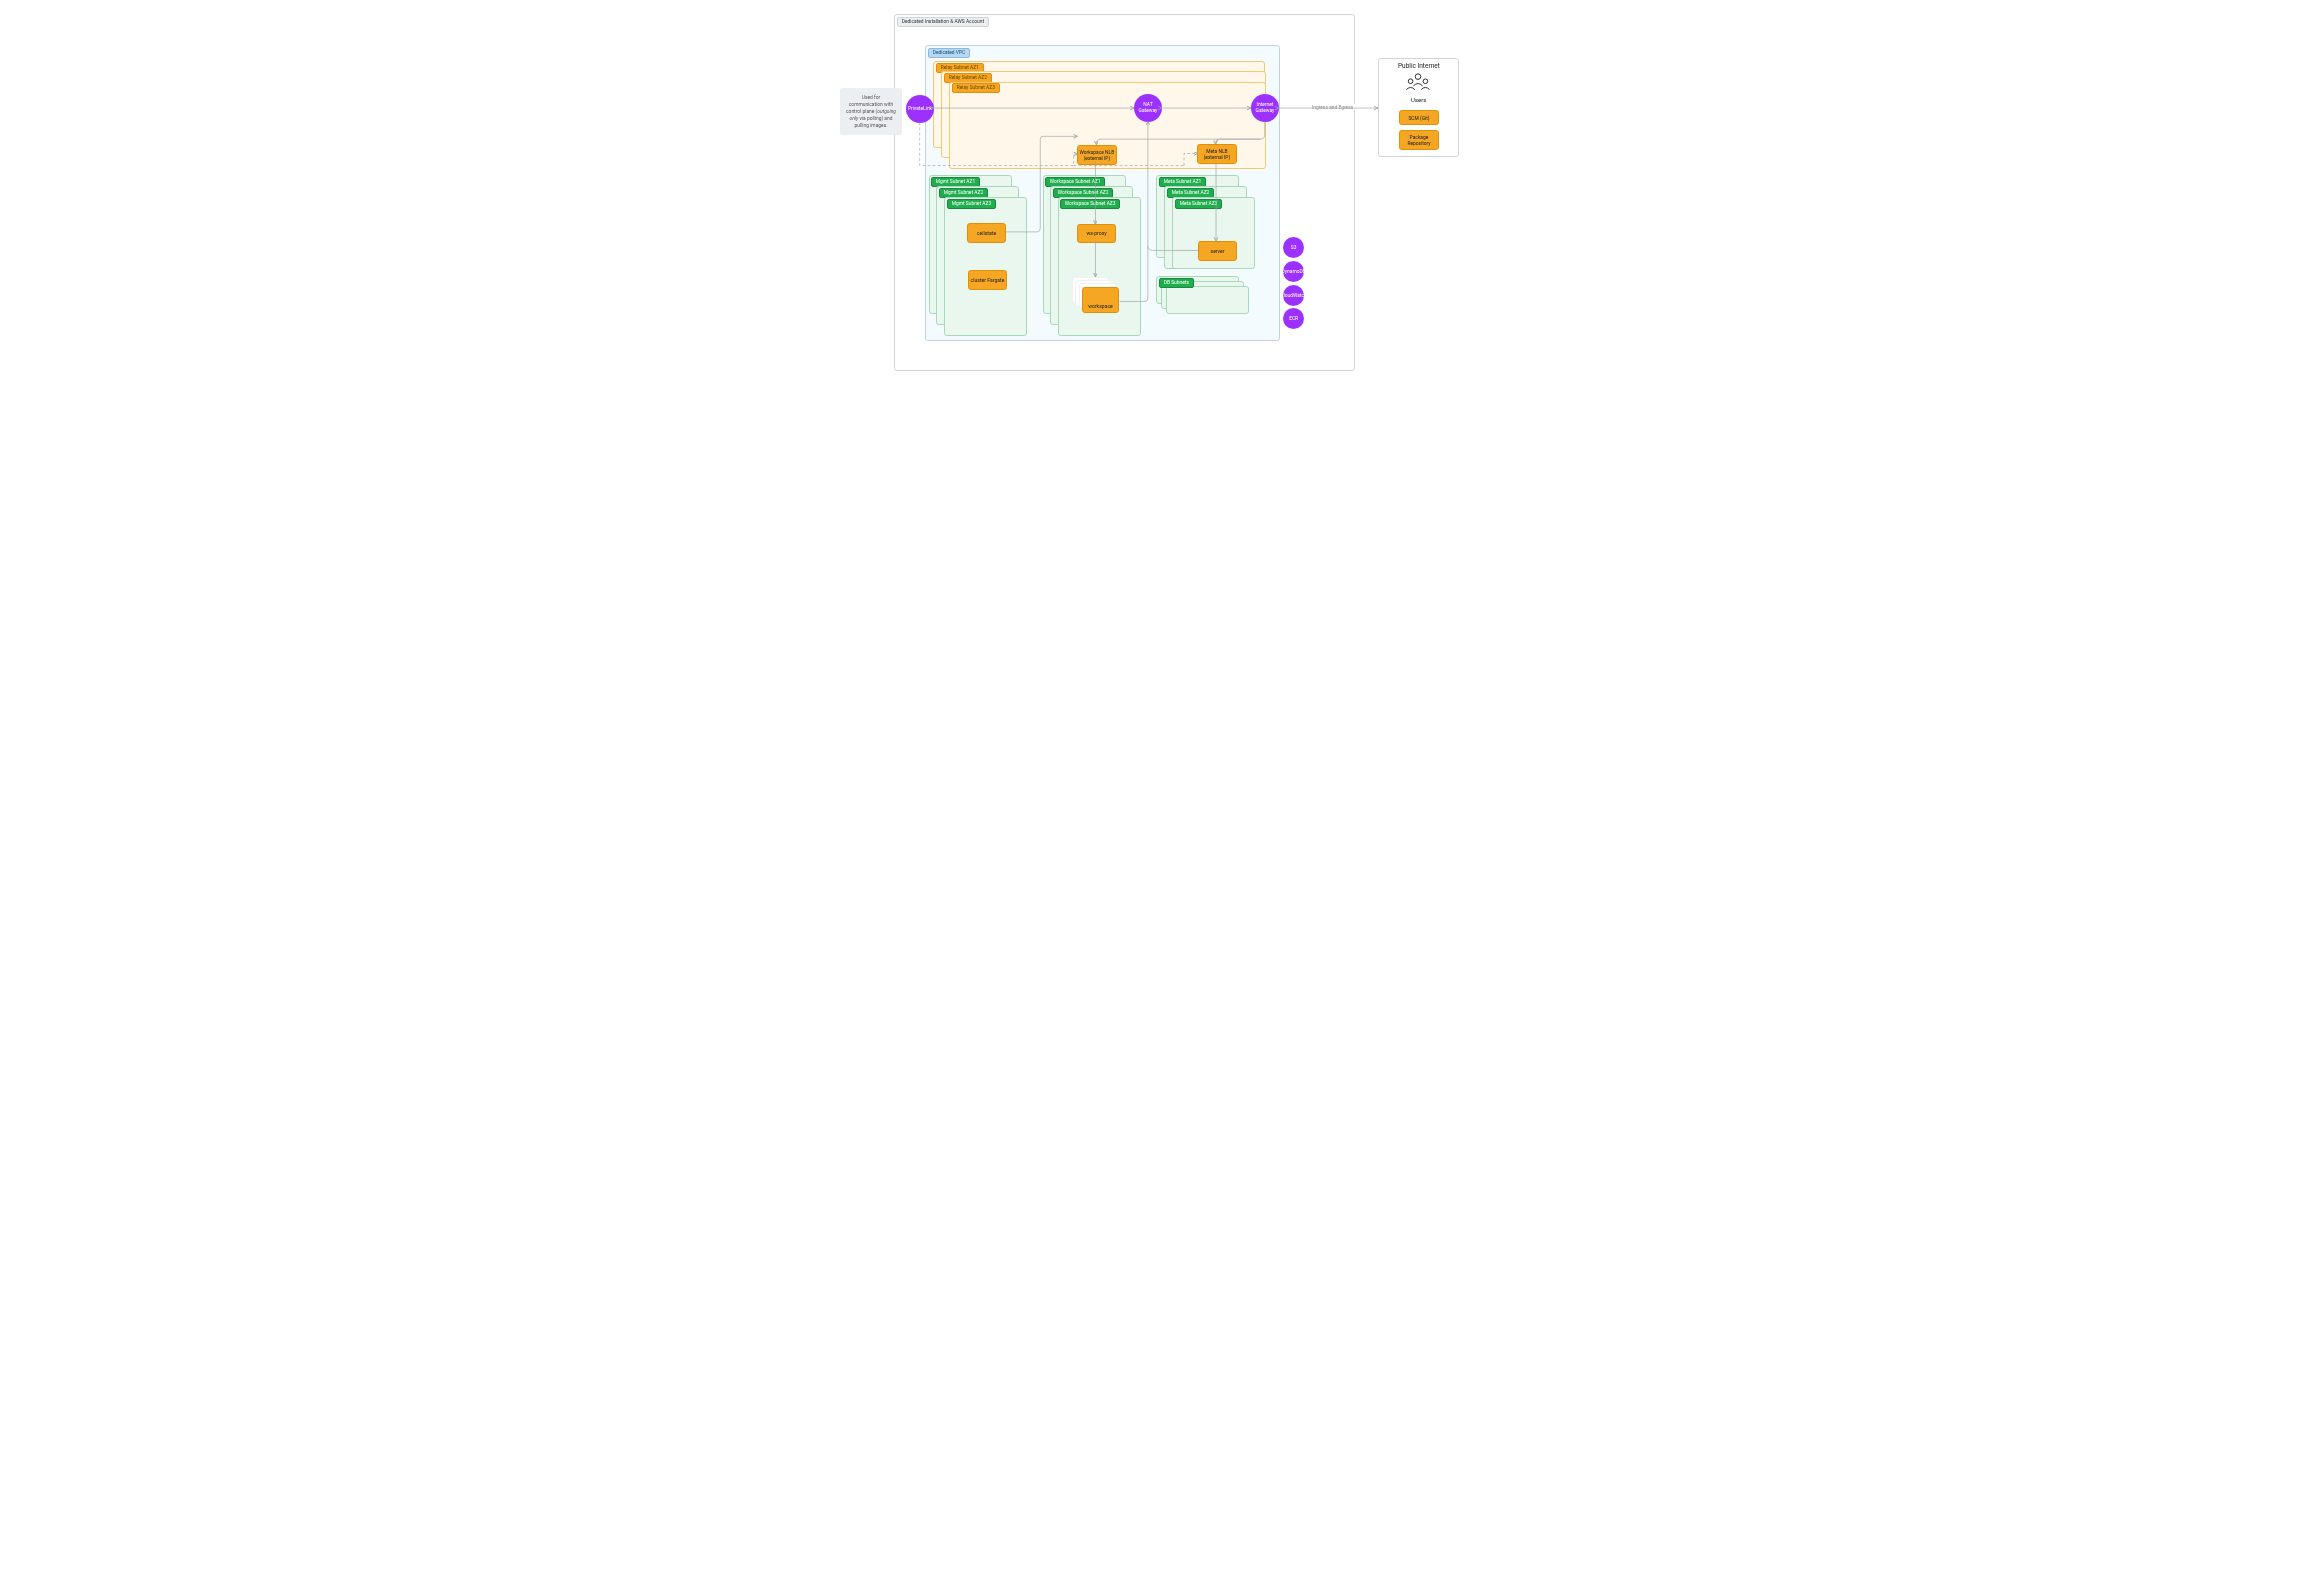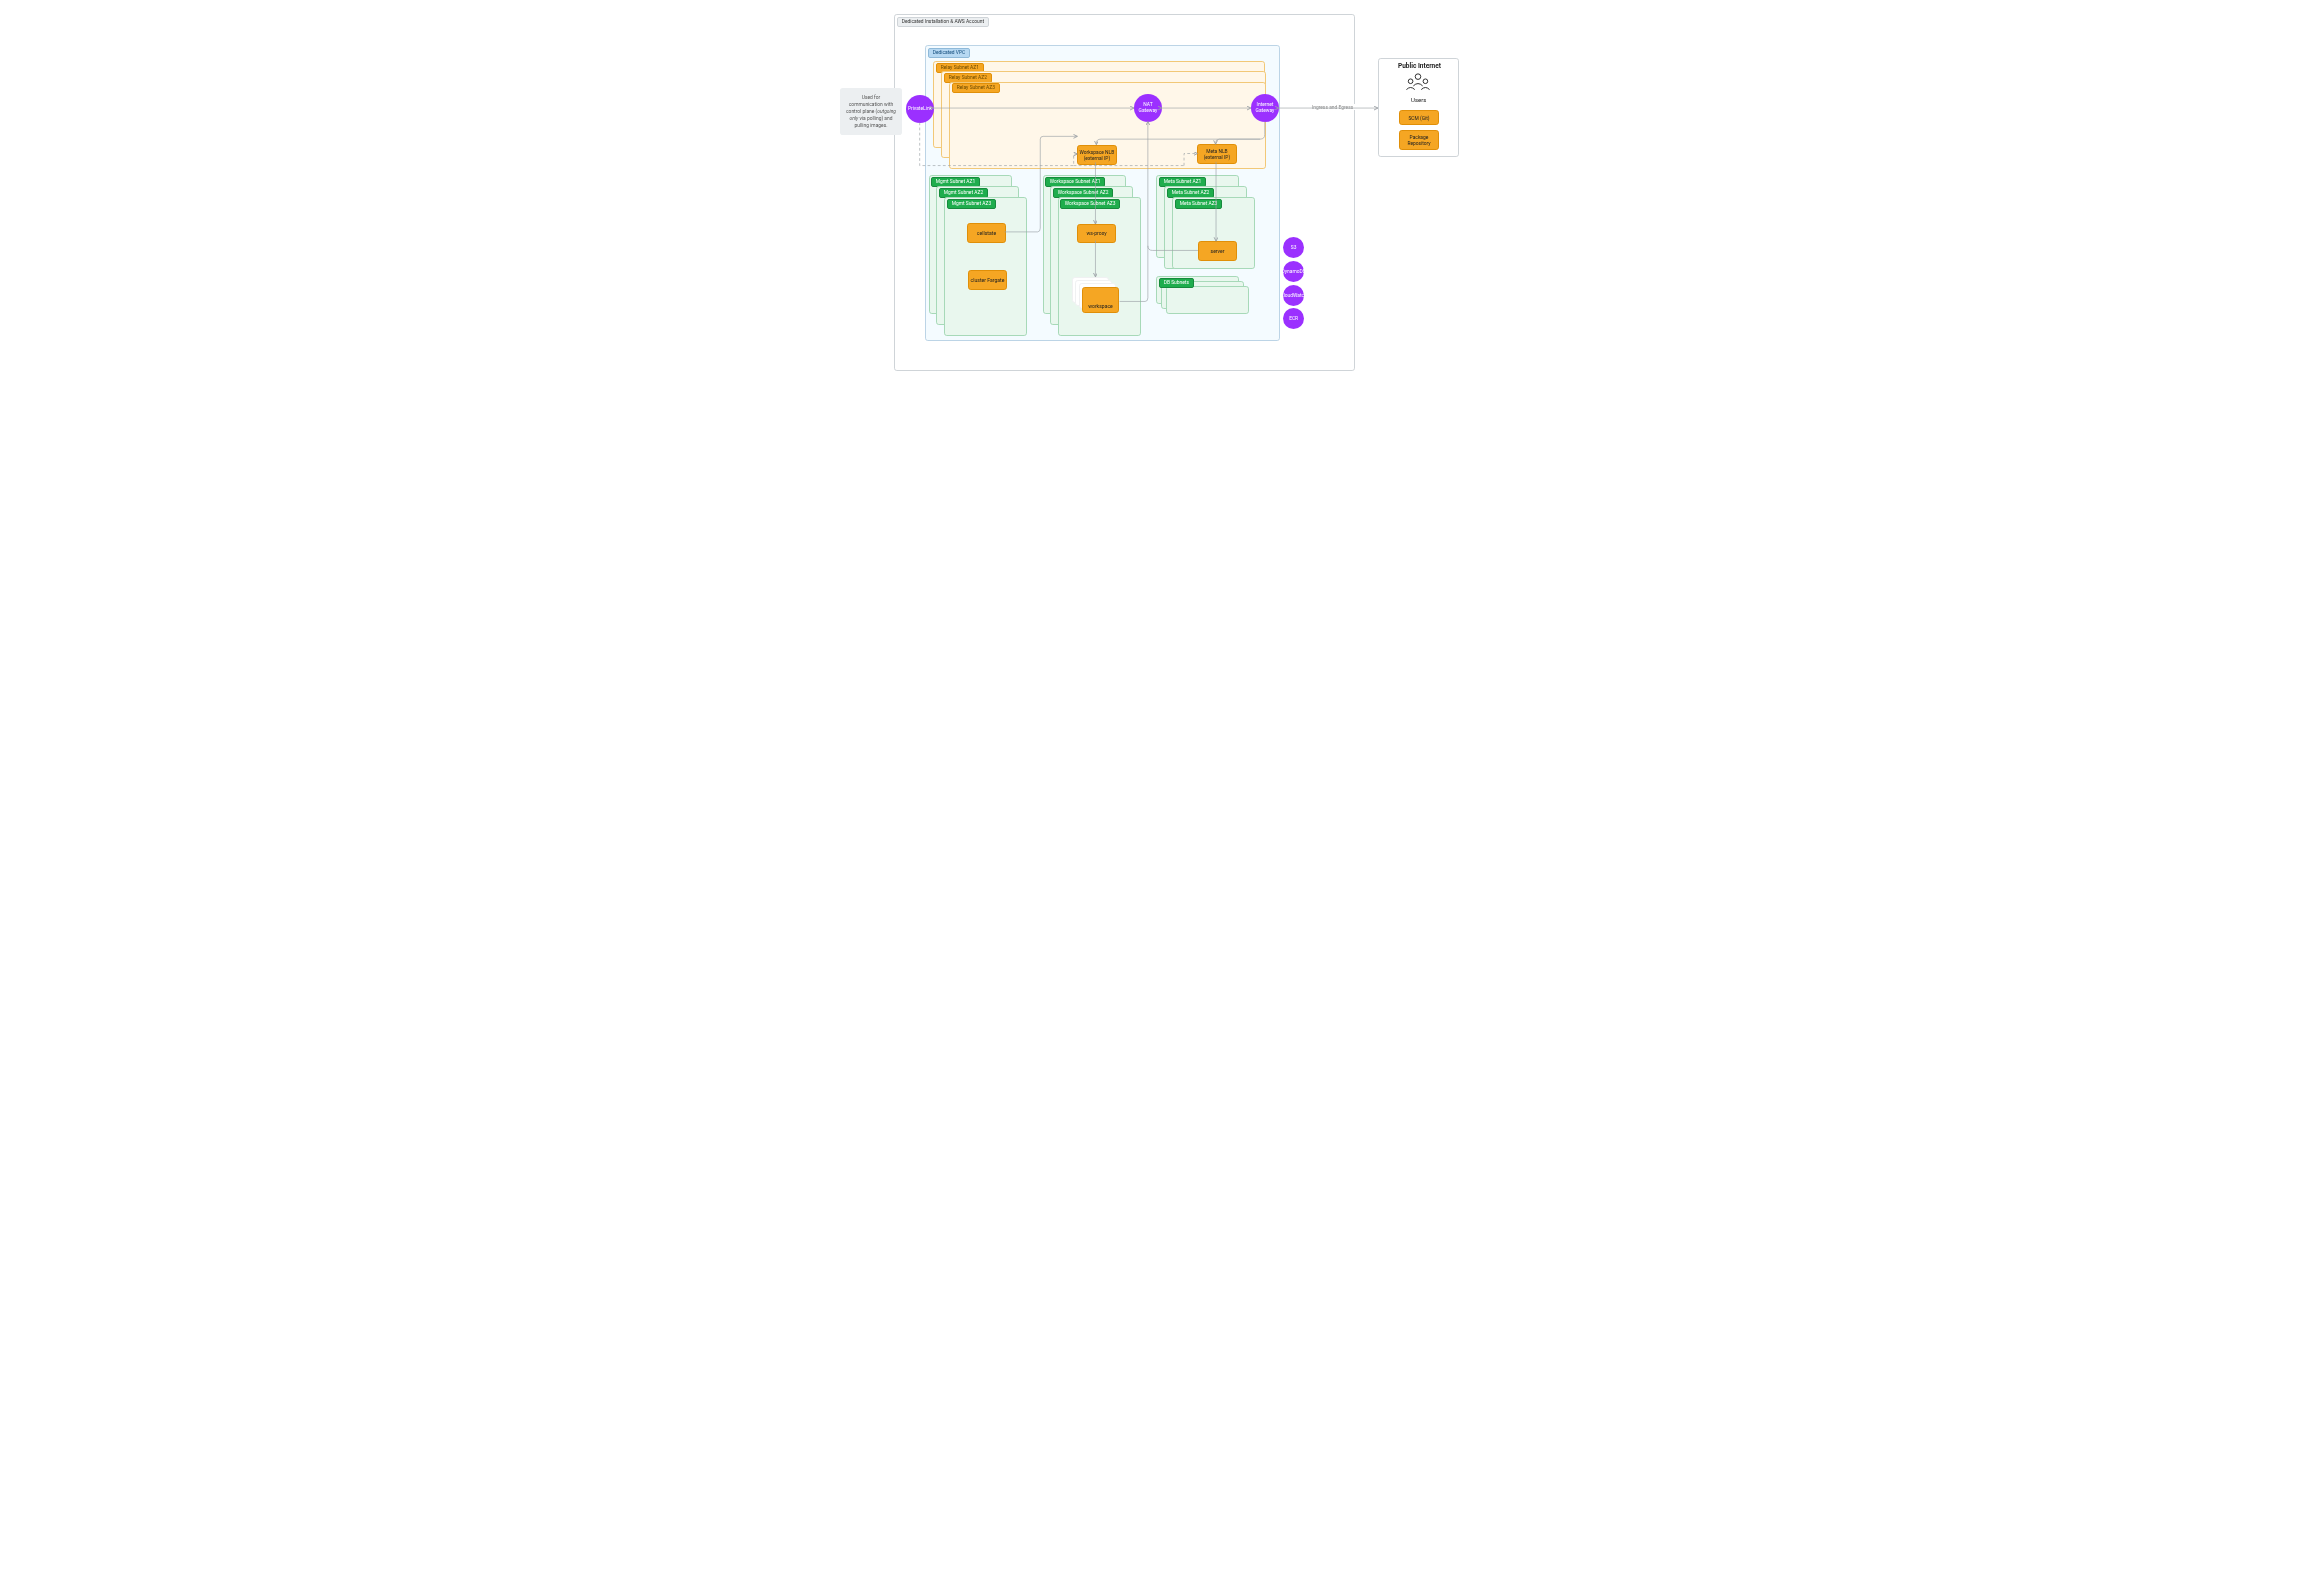--- a/index.html
+++ b/index.html
@@ -12,21 +12,21 @@
   .blue-badge{background:#b6d8f2;border:0.5px solid #8fb9d8;color:#104a7a;}
   .gray-badge{background:#eceff1;border:0.5px solid #cfd4d8;color:#333;}
   .outline-gray{border:0.9px solid #cfd4d8;background:#fff;}
   .outline-blue{border:0.5px solid #bcd4e6;background:#f4fbff;}
   .outline-orange{border:0.5px solid #f2c877;background:#fff7e9;}
   .outline-green{border:0.5px solid #a7d9b8;background:#e9f7ee;}
   .note{background:#eceff1;color:#555;padding:5.6px;font-size:4.9px;line-height:1.45;border-radius:2.8px;text-align:center;}
   .circle{position:absolute;border-radius:50%;background:#9b30ff;color:#fff;font-size:4.9px;line-height:1.15;display:flex;align-items:center;justify-content:center;text-align:center;}
   .svc{position:absolute;border-radius:2.8px;background:#f5a623;border:0.5px solid #e08f08;font-size:5.1px;}
   .svc.centered{display:flex;}
-  .title{position:absolute;font-size:6.5px;font-weight:700;}
+  .title{position:absolute;font-size:6.5px;font-weight:400;}
   .small{font-size:4.9px;}
   svg{position:absolute;left:0;top:0;pointer-events:none;}
   .conn-label{position:absolute;font-size:4.9px;color:#888;background:#fff;padding:0 1.9px;}
   .stack-item{border:0.7px solid #f0f1f2;border-radius:2.8px;background:#fff;box-sizing:border-box;}
 </style>
 </head>
 <body>
 
 <div class="stage">
 

